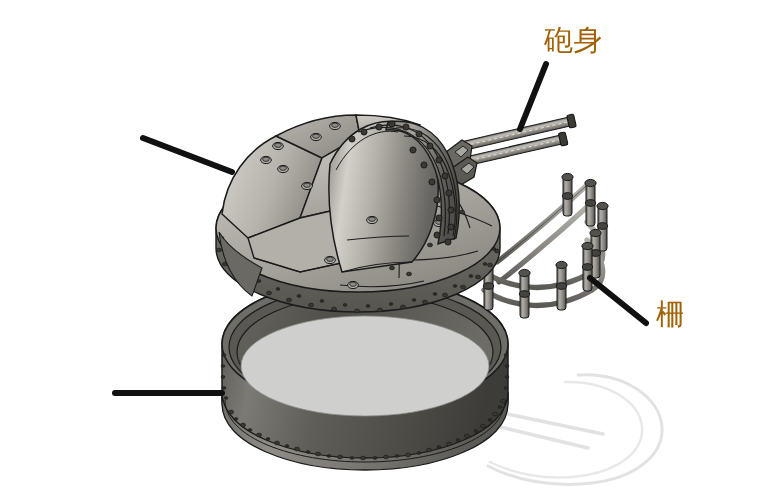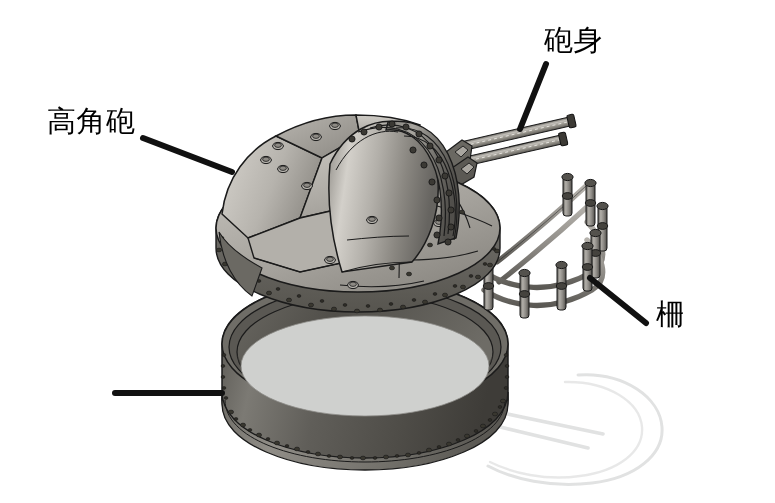--- a/index.html
+++ b/index.html
@@ -18,21 +18,21 @@
     overflow: hidden;
   }
   #scene {
     position: absolute;
     inset: 0;
     width: 775px;
     height: 503px;
   }
   .anno-label {
     position: absolute;
-    color: #000000;
+    color: #a16207;
     font-size: 29px;
     line-height: 1;
     letter-spacing: 0.5px;
     white-space: nowrap;
     font-family: "DejaVu Sans", "Liberation Sans", sans-serif;
   }
   #lbl-koukakuhou { left: 47px;  top: 107px; }
   #lbl-houshin    { left: 544px; top: 26px;  }
   #lbl-saku       { left: 656px; top: 300px; }
   #lbl-dodai      { left: 42px;  top: 373px; }
@@ -422,20 +422,19 @@
     </g>
 
     <g stroke="#111111" stroke-linecap="round" fill="none">
       <line x1="143" y1="138" x2="232" y2="172" stroke-width="6"></line>
       <line x1="546" y1="64" x2="520" y2="129" stroke-width="6"></line>
       <line x1="590" y1="278" x2="646" y2="323" stroke-width="6"></line>
       <line x1="115" y1="393" x2="222" y2="393" stroke-width="6"></line>
     </g>
   </svg>
 
-  <div class="anno-label" id="lbl-koukakuhou">高角砲</div>
 
   <div class="anno-label" id="lbl-houshin">砲身</div>
 
   <div class="anno-label" id="lbl-saku">柵</div>
 
 
 </div>
 
 </body></html>

